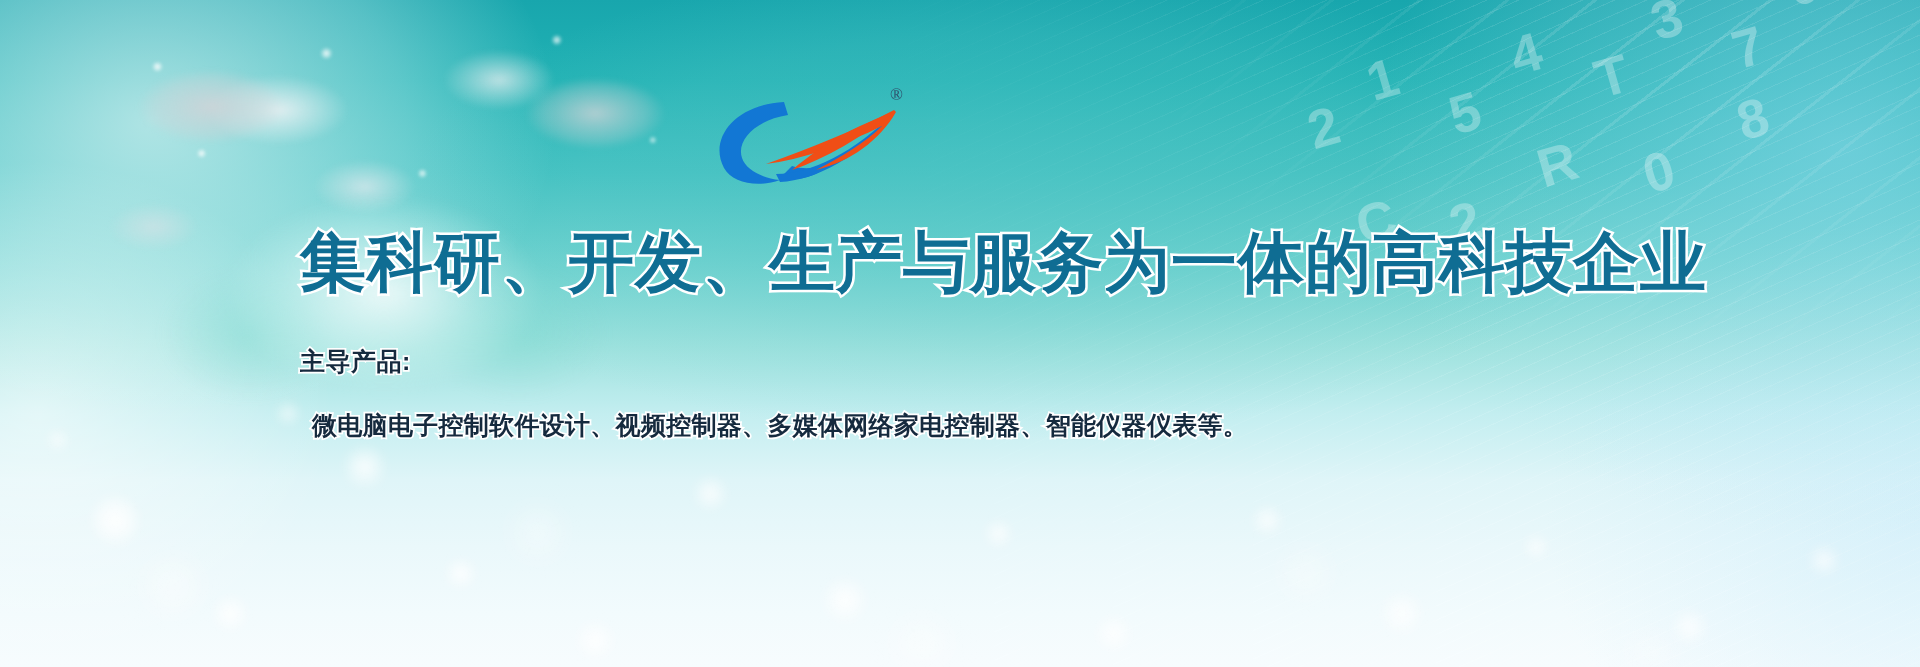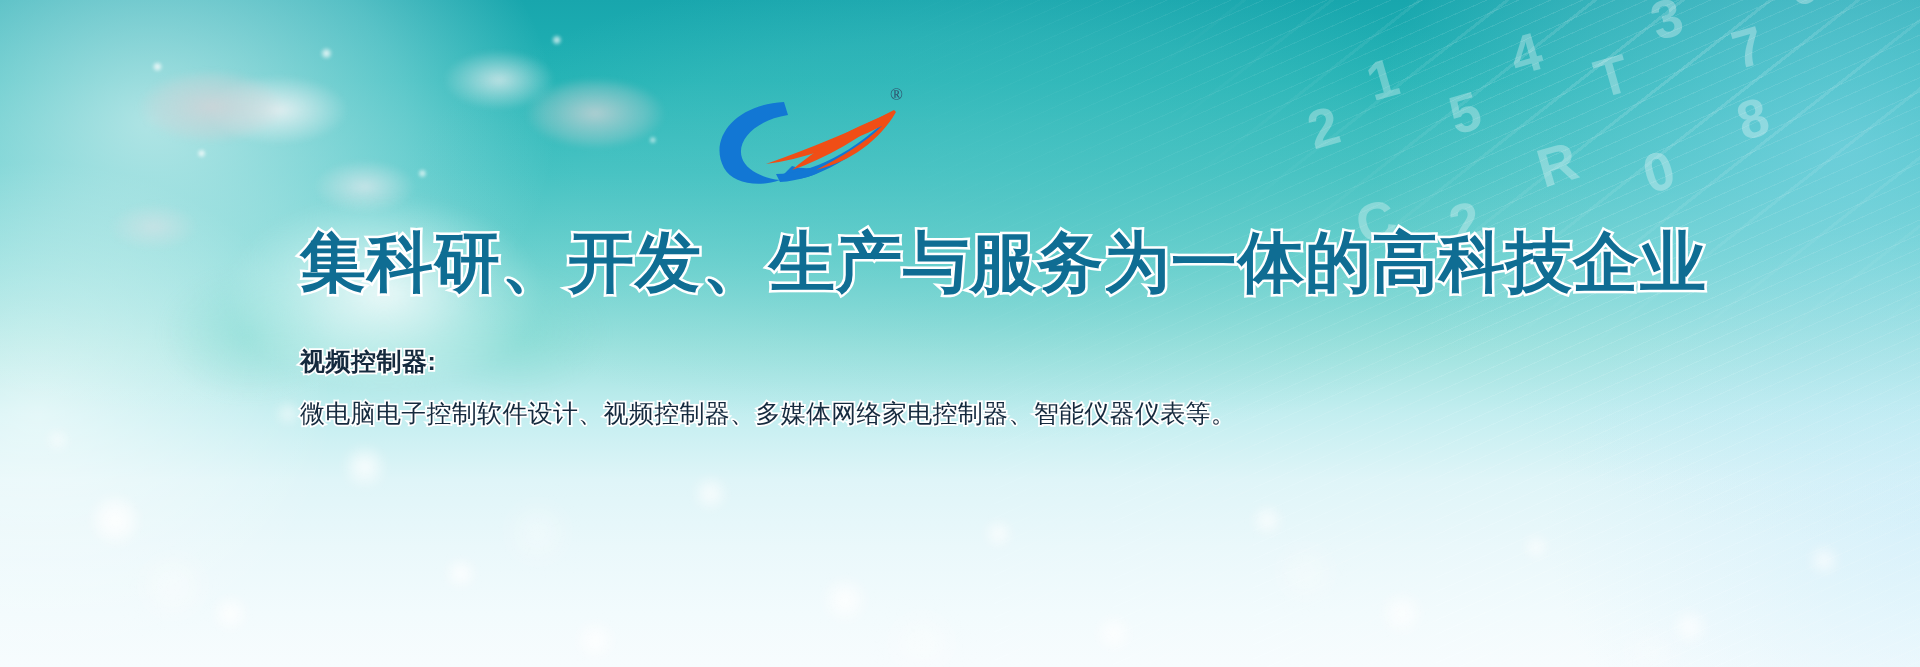--- a/index.html
+++ b/index.html
@@ -173,24 +173,24 @@
     font-size:25px;
     font-weight:600;
     line-height:1.2;
     letter-spacing:.5px;
     color:#152a3e;
     -webkit-text-stroke:3.4px #ffffff;
     paint-order:stroke fill;
     white-space:nowrap;
   }
   .sub-body{
-    margin:0;
+    margin:12px;
     padding-top:22px;
     font-size:25px;
-    font-weight:400;
+    font-weight:700;
     line-height:1.25;
     letter-spacing:.3px;
     color:#152a3e;
     -webkit-text-stroke:3.4px #ffffff;
     paint-order:stroke fill;
     white-space:nowrap;
   }
 </style>
 </head>
 <body>
@@ -238,17 +238,17 @@
 
       <path d="M214 28 C 176 48, 130 66, 86 82 C 120 78, 166 62, 202 44
                C 186 60, 160 76, 136 88 C 170 80, 200 58, 216 30 Z" fill="#f04e16"></path>
       <path d="M212 30 C 182 56, 146 76, 112 88 C 128 74, 154 56, 180 44 Z" fill="#f04e16"></path>
     </svg>
     <span class="logo-reg">®</span>
   </div>
 
   <div class="copy">
     <h1 class="headline">集科研、开发、生产与服务为一体的高科技企业</h1>
-    <p class="sub-label">视频控制器:</p>
+    <p class="sub-label">主导产品:</p>
     <p class="sub-body">微电脑电子控制软件设计、视频控制器、多媒体网络家电控制器、智能仪器仪表等。</p>
   </div>
 
 </div>
 
 </body></html>

